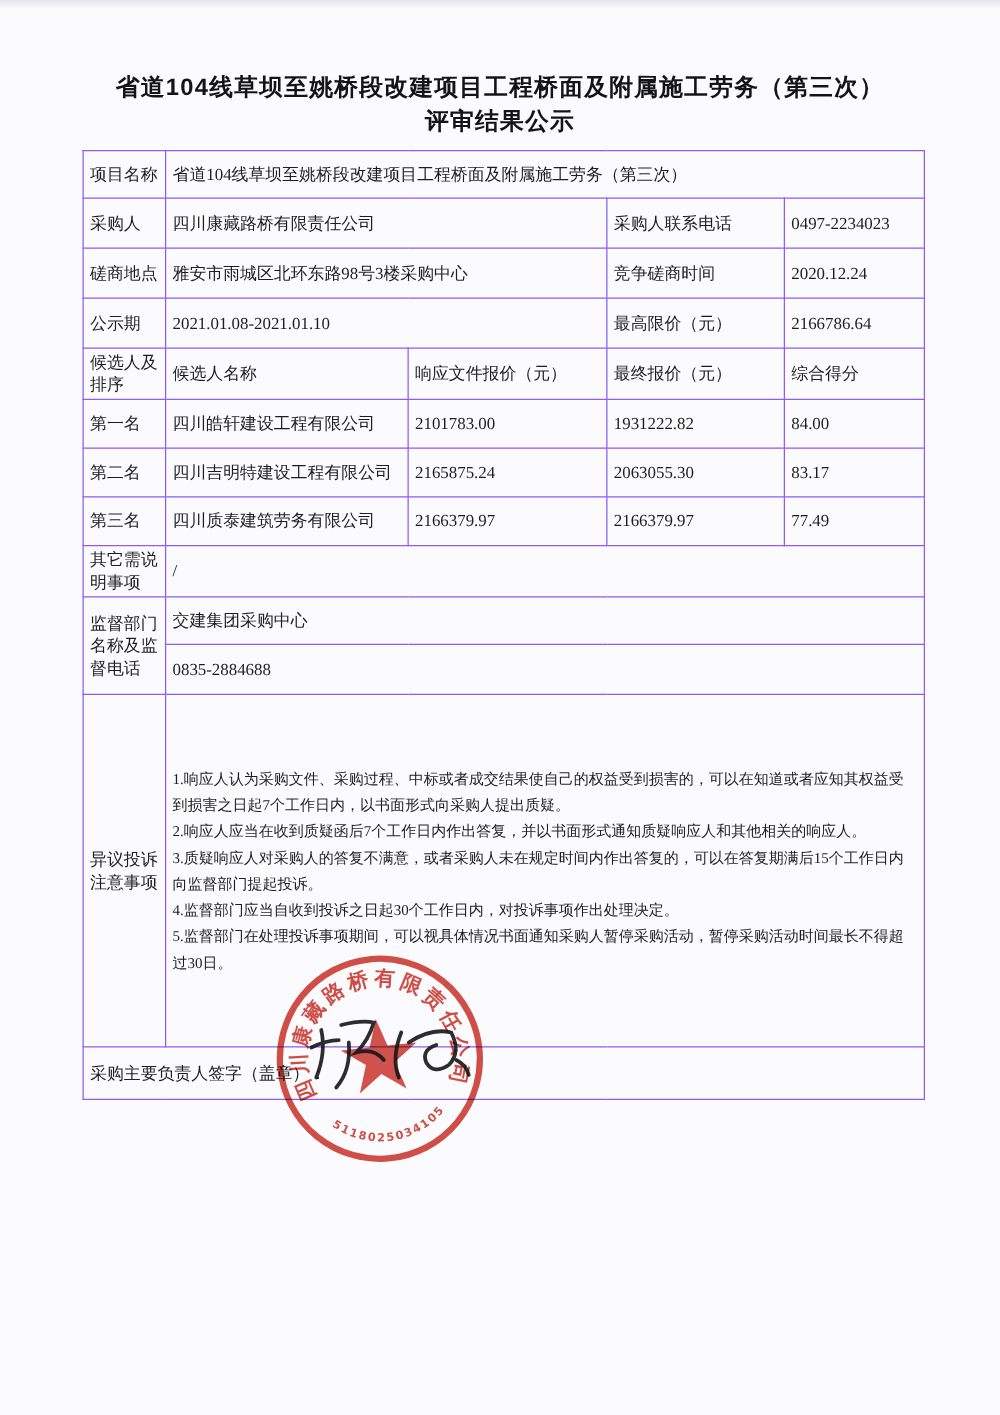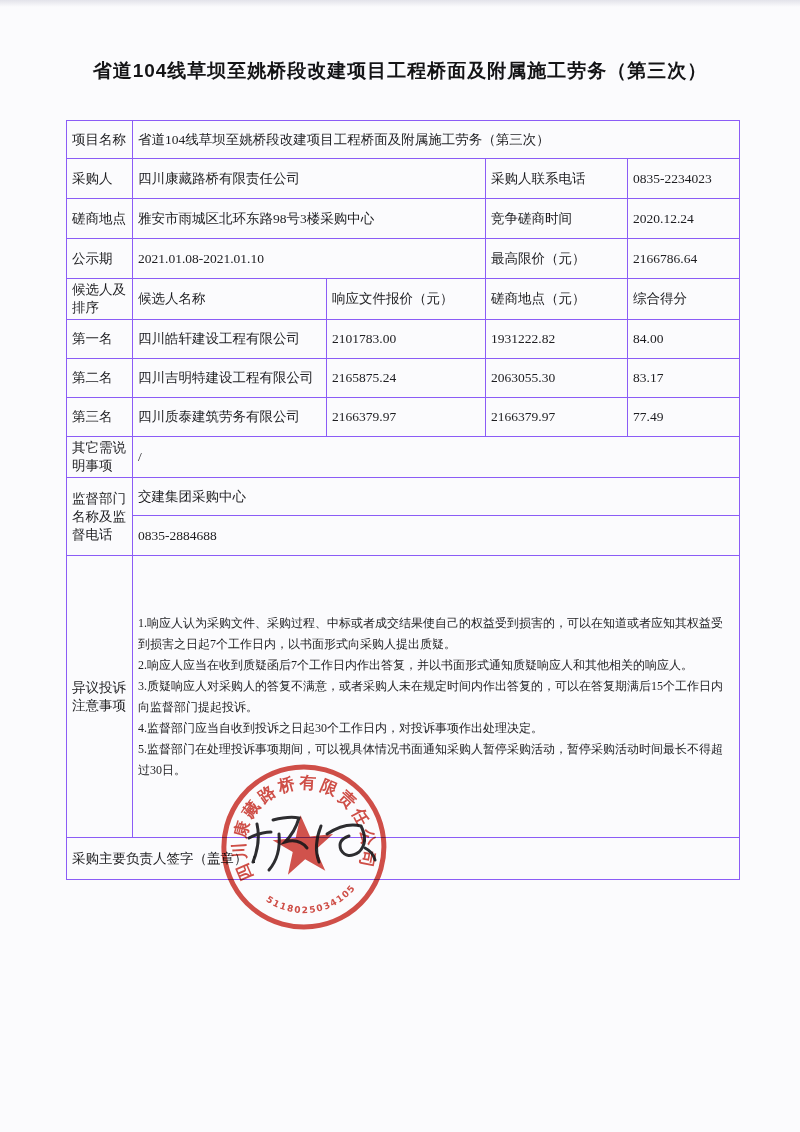--- a/index.html
+++ b/index.html
@@ -44,58 +44,59 @@
     position:absolute;left:243px;top:800px;width:140px;height:85px;z-index:6;
   }
 </style>
 </head>
 <body>
 
 <div class="scan-edge-top"></div>
 
 <div class="page-title">
   <div>省道104线草坝至姚桥段改建项目工程桥面及附属施工劳务（第三次）</div>
+  <div>评审结果公示</div>
 </div>
 
 <table class="main">
   <colgroup>
     <col style="width:66px">
       <col style="width:194px">
       <col style="width:159px">
       <col style="width:142px">
       <col style="width:112px">
   </colgroup>
   <tbody>
       <tr style="height:38px">
     <td class="lbl">项目名称</td>
     <td class="vl" colspan="4">省道104线草坝至姚桥段改建项目工程桥面及附属施工劳务（第三次）</td>
   </tr>
   <tr style="height:40px">
     <td class="lbl">采购人</td>
     <td class="vl" colspan="2">四川康藏路桥有限责任公司</td>
     <td class="c">采购人联系电话</td>
-    <td class="c">0835-2234023</td>
+    <td class="c">0497-2234023</td>
   </tr>
   <tr style="height:40px">
     <td class="lbl">磋商地点</td>
     <td class="vl" colspan="2">雅安市雨城区北环东路98号3楼采购中心</td>
     <td class="c">竞争磋商时间</td>
     <td class="c">2020.12.24</td>
   </tr>
   <tr style="height:40px">
     <td class="lbl">公示期</td>
     <td class="vl" colspan="2">2021.01.08-2021.01.10</td>
     <td class="c">最高限价（元）</td>
     <td class="c">2166786.64</td>
   </tr>
   <tr style="height:33px">
     <td class="lbl">候选人及排序</td>
     <td class="c">候选人名称</td>
     <td class="c">响应文件报价（元）</td>
-    <td class="c">磋商地点（元）</td>
+    <td class="c">最终报价（元）</td>
     <td class="c">综合得分</td>
   </tr>
   <tr style="height:39px">
     <td class="lbl">第一名</td>
     <td class="vl">四川皓轩建设工程有限公司</td>
     <td class="c">2101783.00</td>
     <td class="c">1931222.82</td>
     <td class="c">84.00</td>
   </tr>
   <tr style="height:39px">

